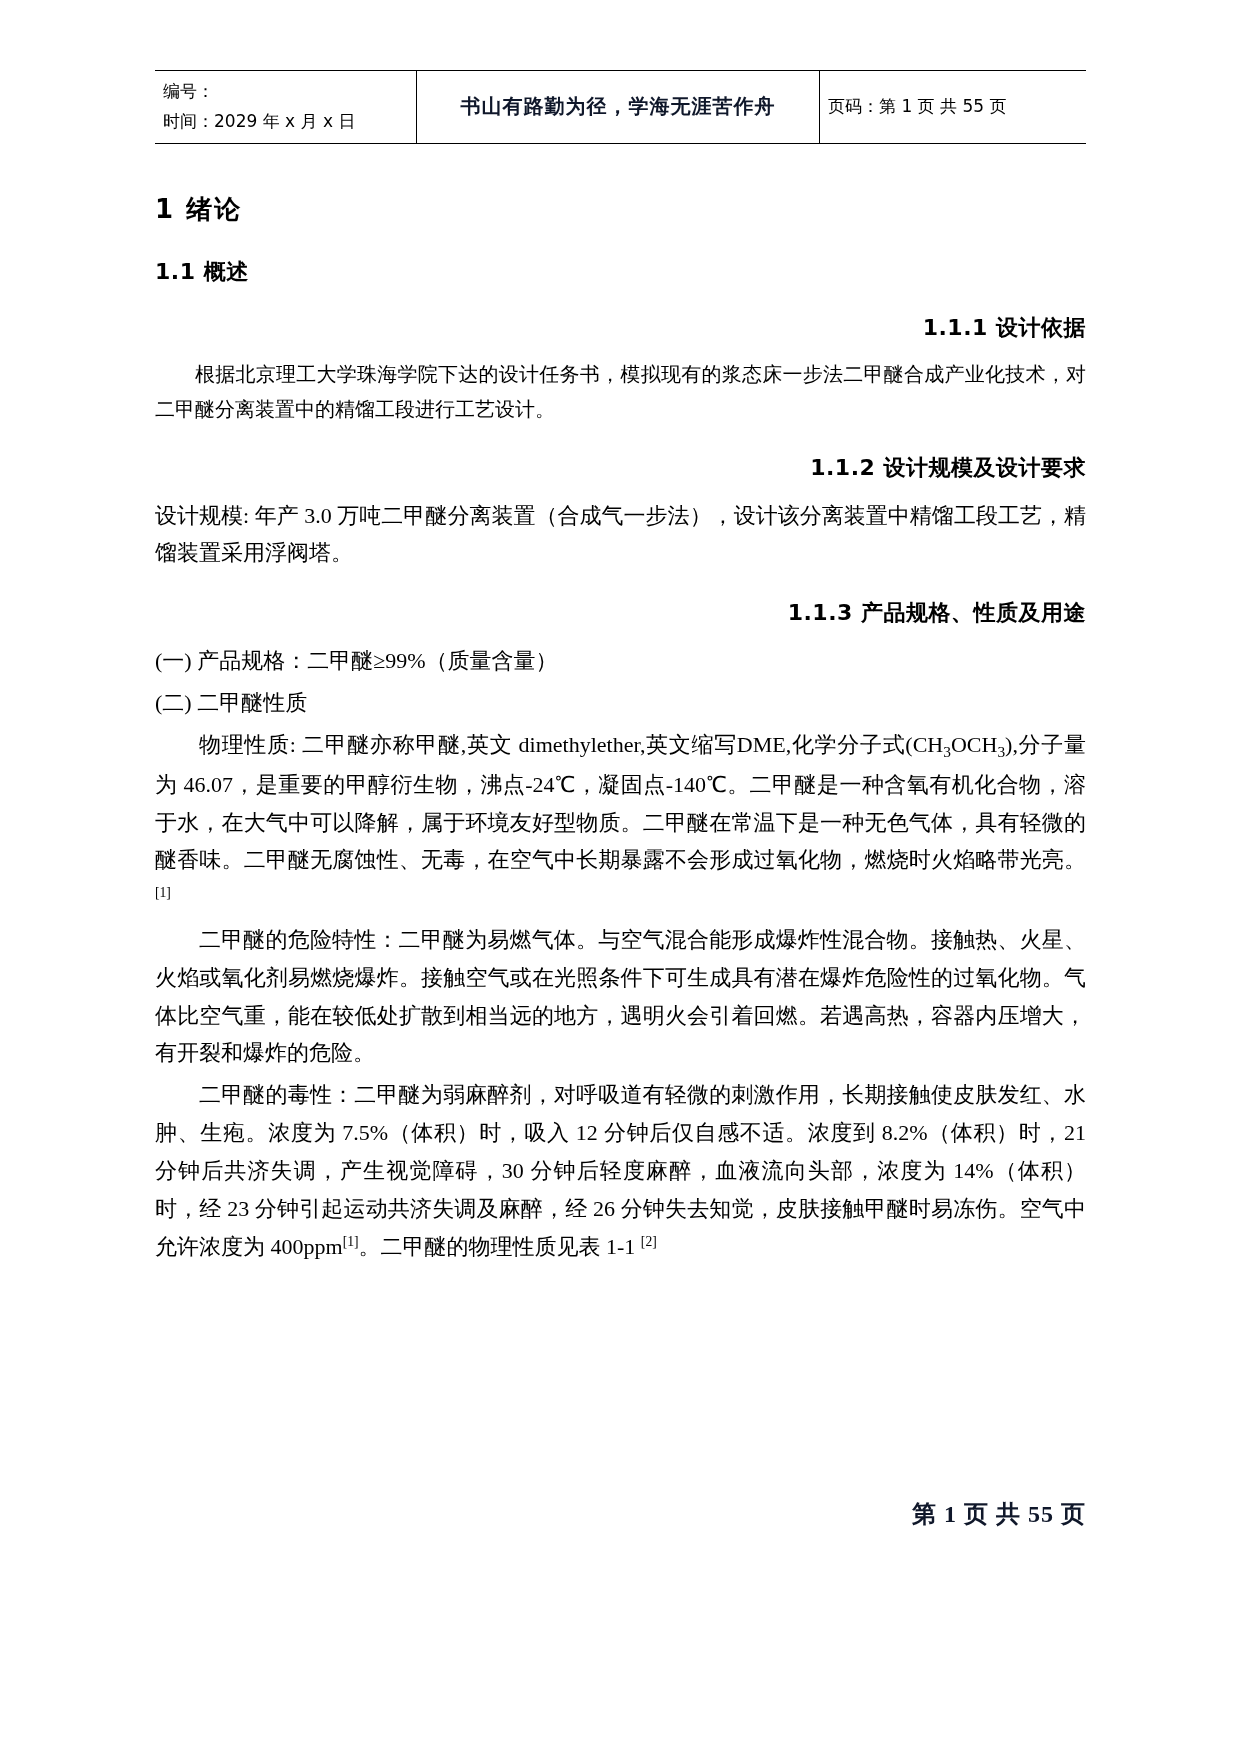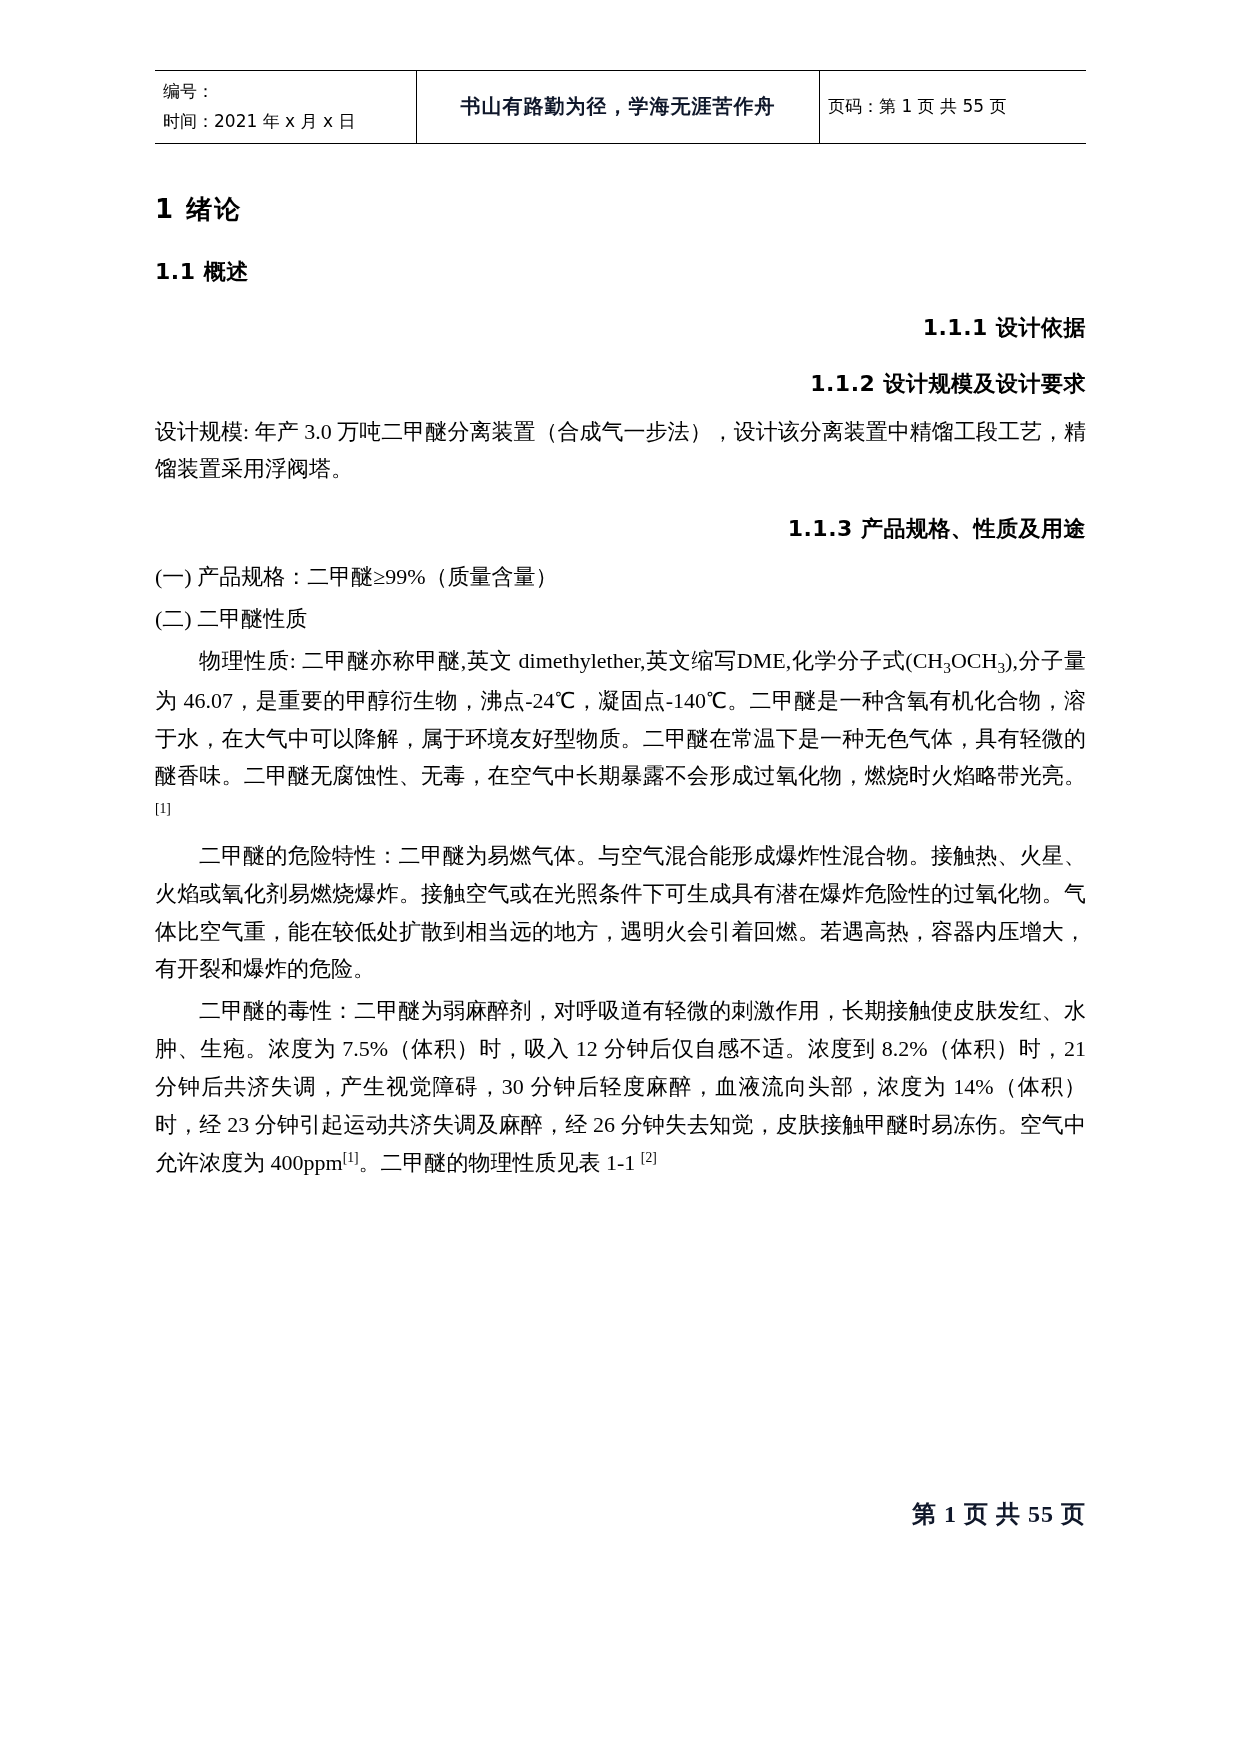--- a/index.html
+++ b/index.html
@@ -130,33 +130,34 @@
 </head>
 <body>
 
 <div class="page">
 
   <table class="header-table">
     <tbody>
         <tr>
       <td class="hdr-left">
         <div>编号：</div>
-        <div>时间：2021 年 x 月 x 日</div>
+        <div>时间：2029 年 x 月 x 日</div>
       </td>
       <td class="hdr-mid">书山有路勤为径，学海无涯苦作舟</td>
       <td class="hdr-right">页码：第 1 页  共 55 页</td>
     </tr>
   </tbody>
     </table>
 
   <div class="doc-title">1    绪论</div>
 
   <h2 class="sec">1.1 概述</h2>
 
   <h3 class="sec">1.1.1 设计依据</h3>
+  <p class="para ind">根据北京理工大学珠海学院下达的设计任务书，模拟现有的浆态床一步法二甲醚合成产业化技术，对二甲醚分离装置中的精馏工段进行工艺设计。</p>
 
   <h3 class="sec">1.1.2  设计规模及设计要求</h3>
   <p class="serif">设计规模: 年产 3.0 万吨二甲醚分离装置（合成气一步法），设计该分离装置中精馏工段工艺，精馏装置采用浮阀塔。</p>
 
   <h3 class="sec">1.1.3   产品规格、性质及用途</h3>
   <p class="serif">(一) 产品规格：二甲醚≥99%（质量含量）</p>
   <p class="serif">(二) 二甲醚性质</p>
 
   <p class="serif ind">
     <span>物理性质: 二甲醚亦称甲醚,英文 dimethylether,英文缩写DME,化学分子式(CH</span><span class="sub">3</span><span>OCH</span><span class="sub">3</span><span>),</span><span>分子量为 46.07，是重要的甲醇衍生物，沸点-24℃，凝固点-140℃。二甲醚是一种含氧有机化合物，溶于水，在大气中可以降解，属于环境友好型物质。二甲醚在常温下是一种无色气体，具有轻微的醚香味。二甲醚无腐蚀性、无毒，在空气中长期暴露不会形成过氧化物，燃烧时火焰略带光亮。</span><span class="sup">[1]</span>

